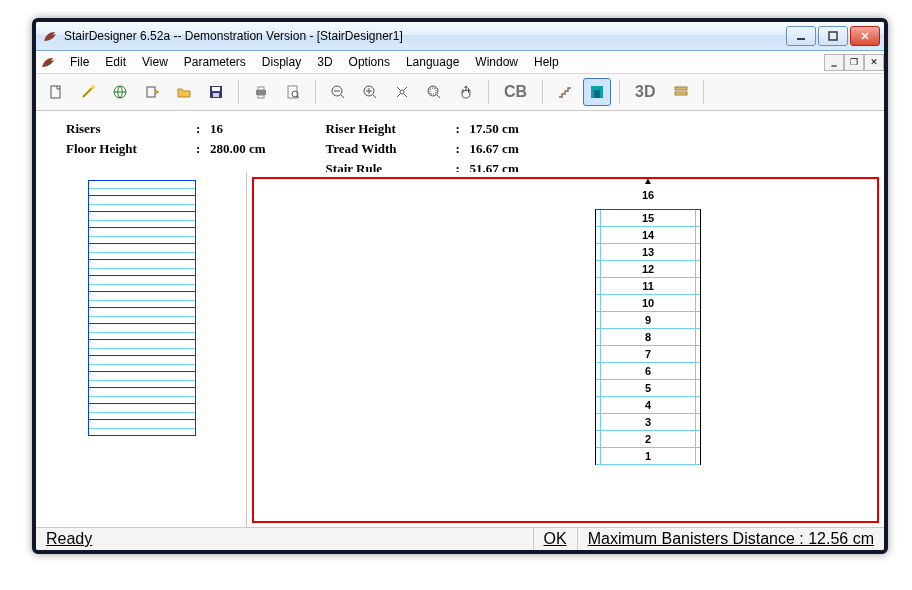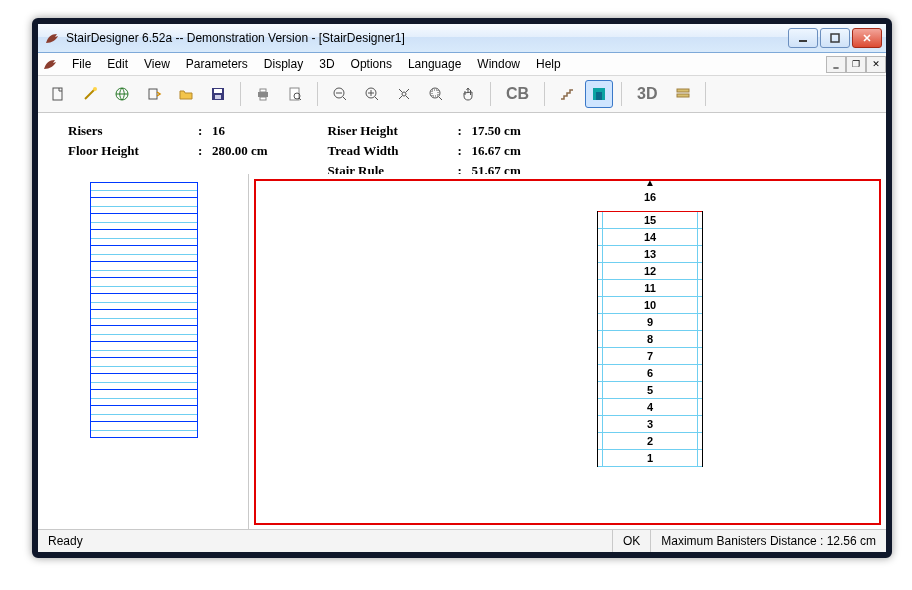--- a/index.html
+++ b/index.html
@@ -11,21 +11,21 @@
     font-family: "Segoe UI", Tahoma, sans-serif;
     font-size: 12px;
     overflow: hidden;
   }
   .outer {
     position: absolute;
     left: 32px;
     top: 18px;
     width: 848px;
     height: 528px;
-    border: 6px solid #0f172a;
+    border: 4px solid #0f172a;
     border-radius: 6px;
     box-shadow: 0 0 8px rgba(0,0,0,0.4);
     background: #fff;
     overflow: hidden;
   }
   
   .titlebar {
     height: 28px;
     background: linear-gradient(to bottom,#f7fbff 0%,#e4effc 45%,#cfe2f8 46%,#d9eafb 100%);
     border-bottom: 1px solid #7ea9d8;
@@ -166,21 +166,22 @@
   .step-num-top{
     position:absolute;left:0;right:0;top:-20px;text-align:center;font-size:11px;font-weight:bold;
   }
   .arrow{position:absolute; left:50%; top:-34px; transform:translateX(-50%); font-size:10px;}
   
   .status{
     position:absolute;left:0;right:0;bottom:0;height:22px;
     border-top:1px solid #c9c9c9;
     background:#f4f4f4;
     display:flex;align-items:center;
-    font-size:12px;
+    font-size:16px;
+    text-decoration:underline;
   }
   .status .cell{padding:0 10px;border-left:1px solid #c9c9c9;height:100%;display:flex;align-items:center;}
   .status .cell:first-child{border-left:none;flex:1;}
 </style>
 </head>
 <body>
 
 <div class="outer">
 
   <div class="titlebar">

